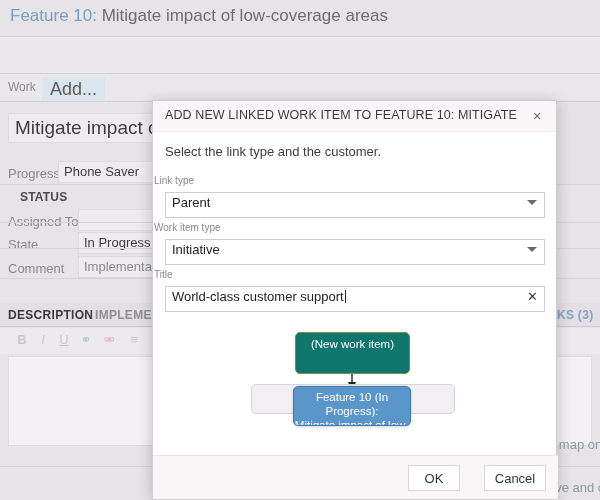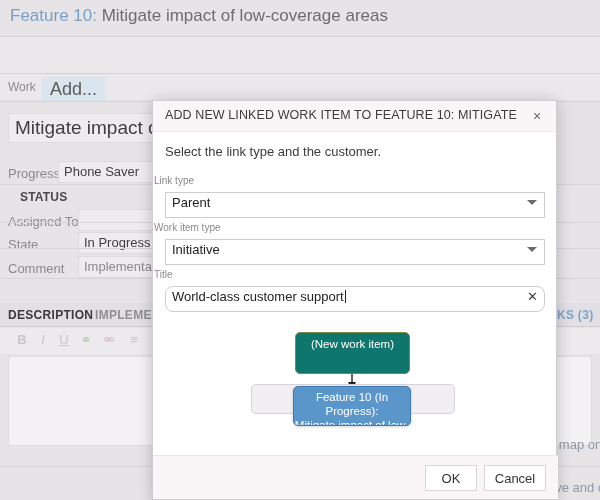--- a/index.html
+++ b/index.html
@@ -119,21 +119,21 @@
   .m-footer{
     position:absolute;left:0;bottom:0;width:405px;height:44px;
     background:#faf6f7;border-top:1px solid #eae6e7;box-sizing:border-box;
   }
   .m-btn{
     position:absolute;top:9px;width:52px;height:26px;
     background:#fff;border:1px solid #d8d6da;box-sizing:border-box;
     font-size:13px;color:#333;cursor:pointer;
     display:flex;align-items:center;justify-content:center;
   }
-  .m-btn.ok{right:81px;}
+  .m-btn.ok{right:98px;}
   .m-btn.cancel{right:12px;width:62px;}
 </style>
 </head>
 <body>
 
 <div id="bg">
 
   <div class="wi-header">
     <div class="wi-title">
       <span class="lead">Feature 10:</span><span> Mitigate impact of low-coverage areas</span>
@@ -225,21 +225,21 @@
       <span class="f-arrow"></span>
     </div>
 
     <div class="f-label" style="top:90px;">Work item type</div>
     <div class="f-input" style="top:107px;">
       <span>Initiative</span>
       <span class="f-arrow"></span>
     </div>
 
     <div class="f-label" style="top:137px;">Title</div>
-    <div class="f-input" style="top:154px;border-radius:8px;">
+    <div class="f-input" style="top:154px;">
       <span>World-class customer support</span><span class="caret"></span>
       <span class="f-clear">✕</span>
     </div>
 
     <div id="diagram">
       <div class="node node-new">
         <span>(New work item)</span>
       </div>
       <svg width="405" height="108" style="position:absolute;left:0;top:0;">
         <line x1="199" y1="44" x2="199" y2="56" stroke="#222" stroke-width="1.4"></line>

